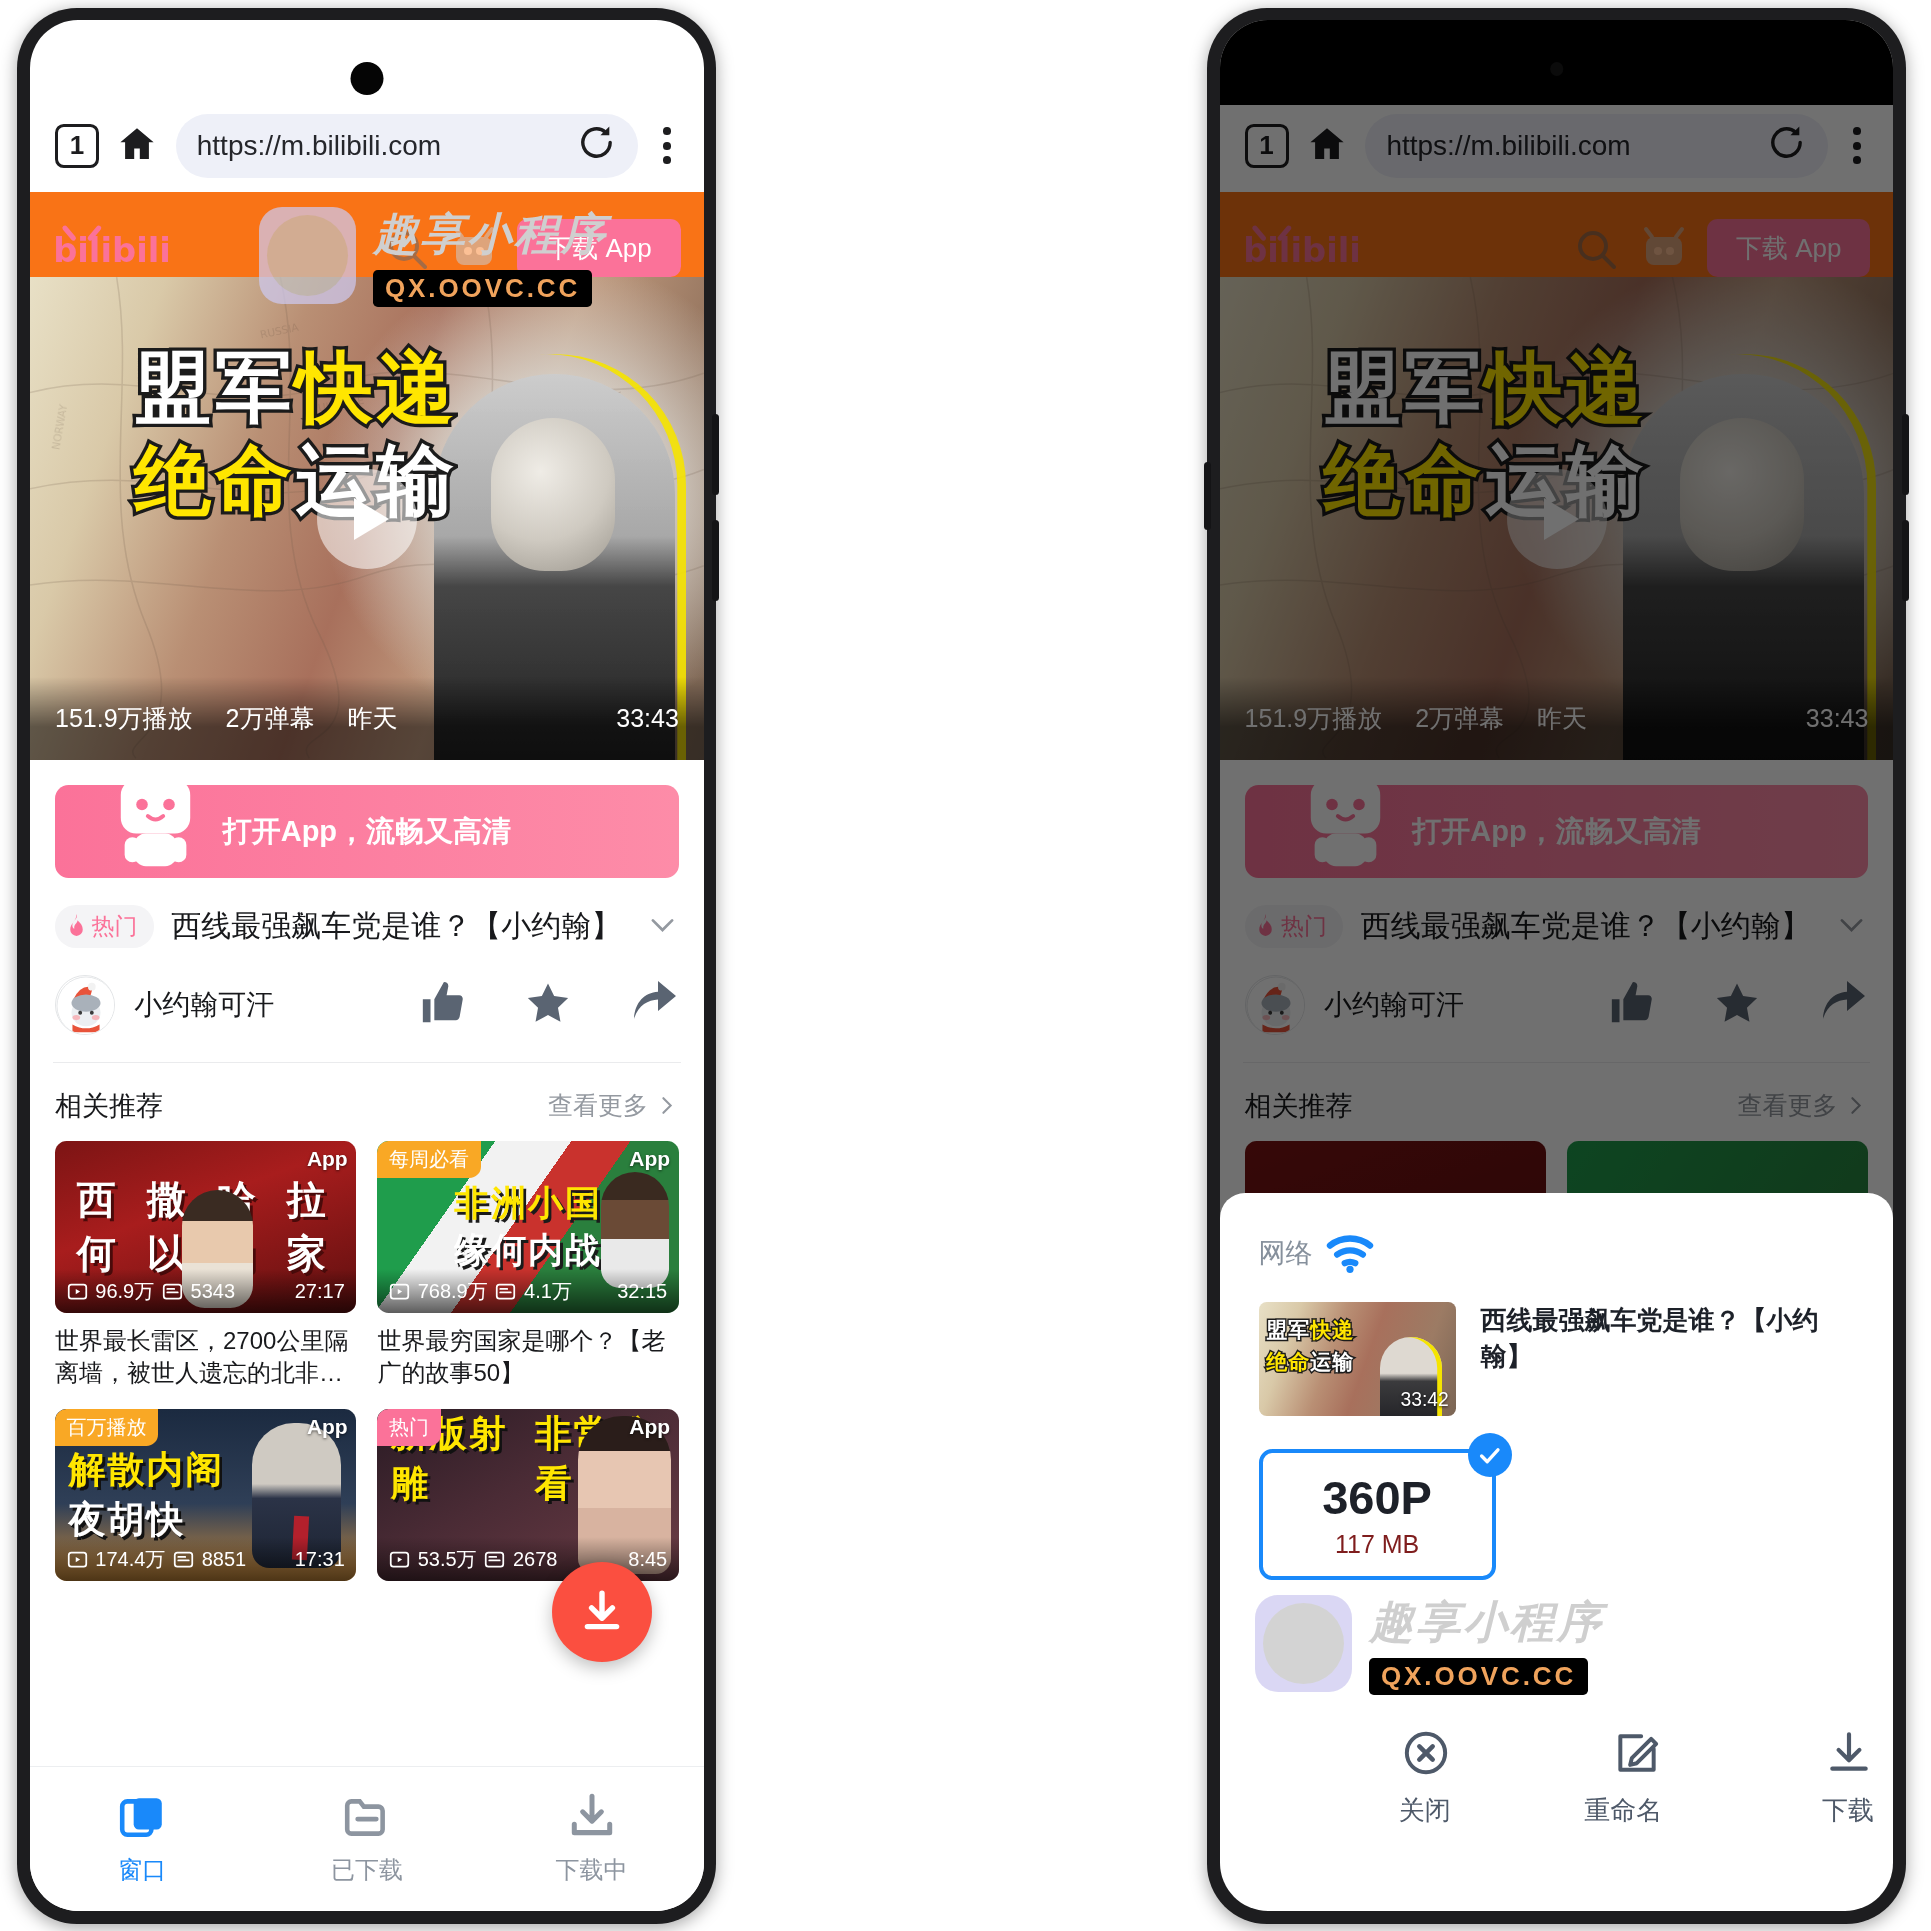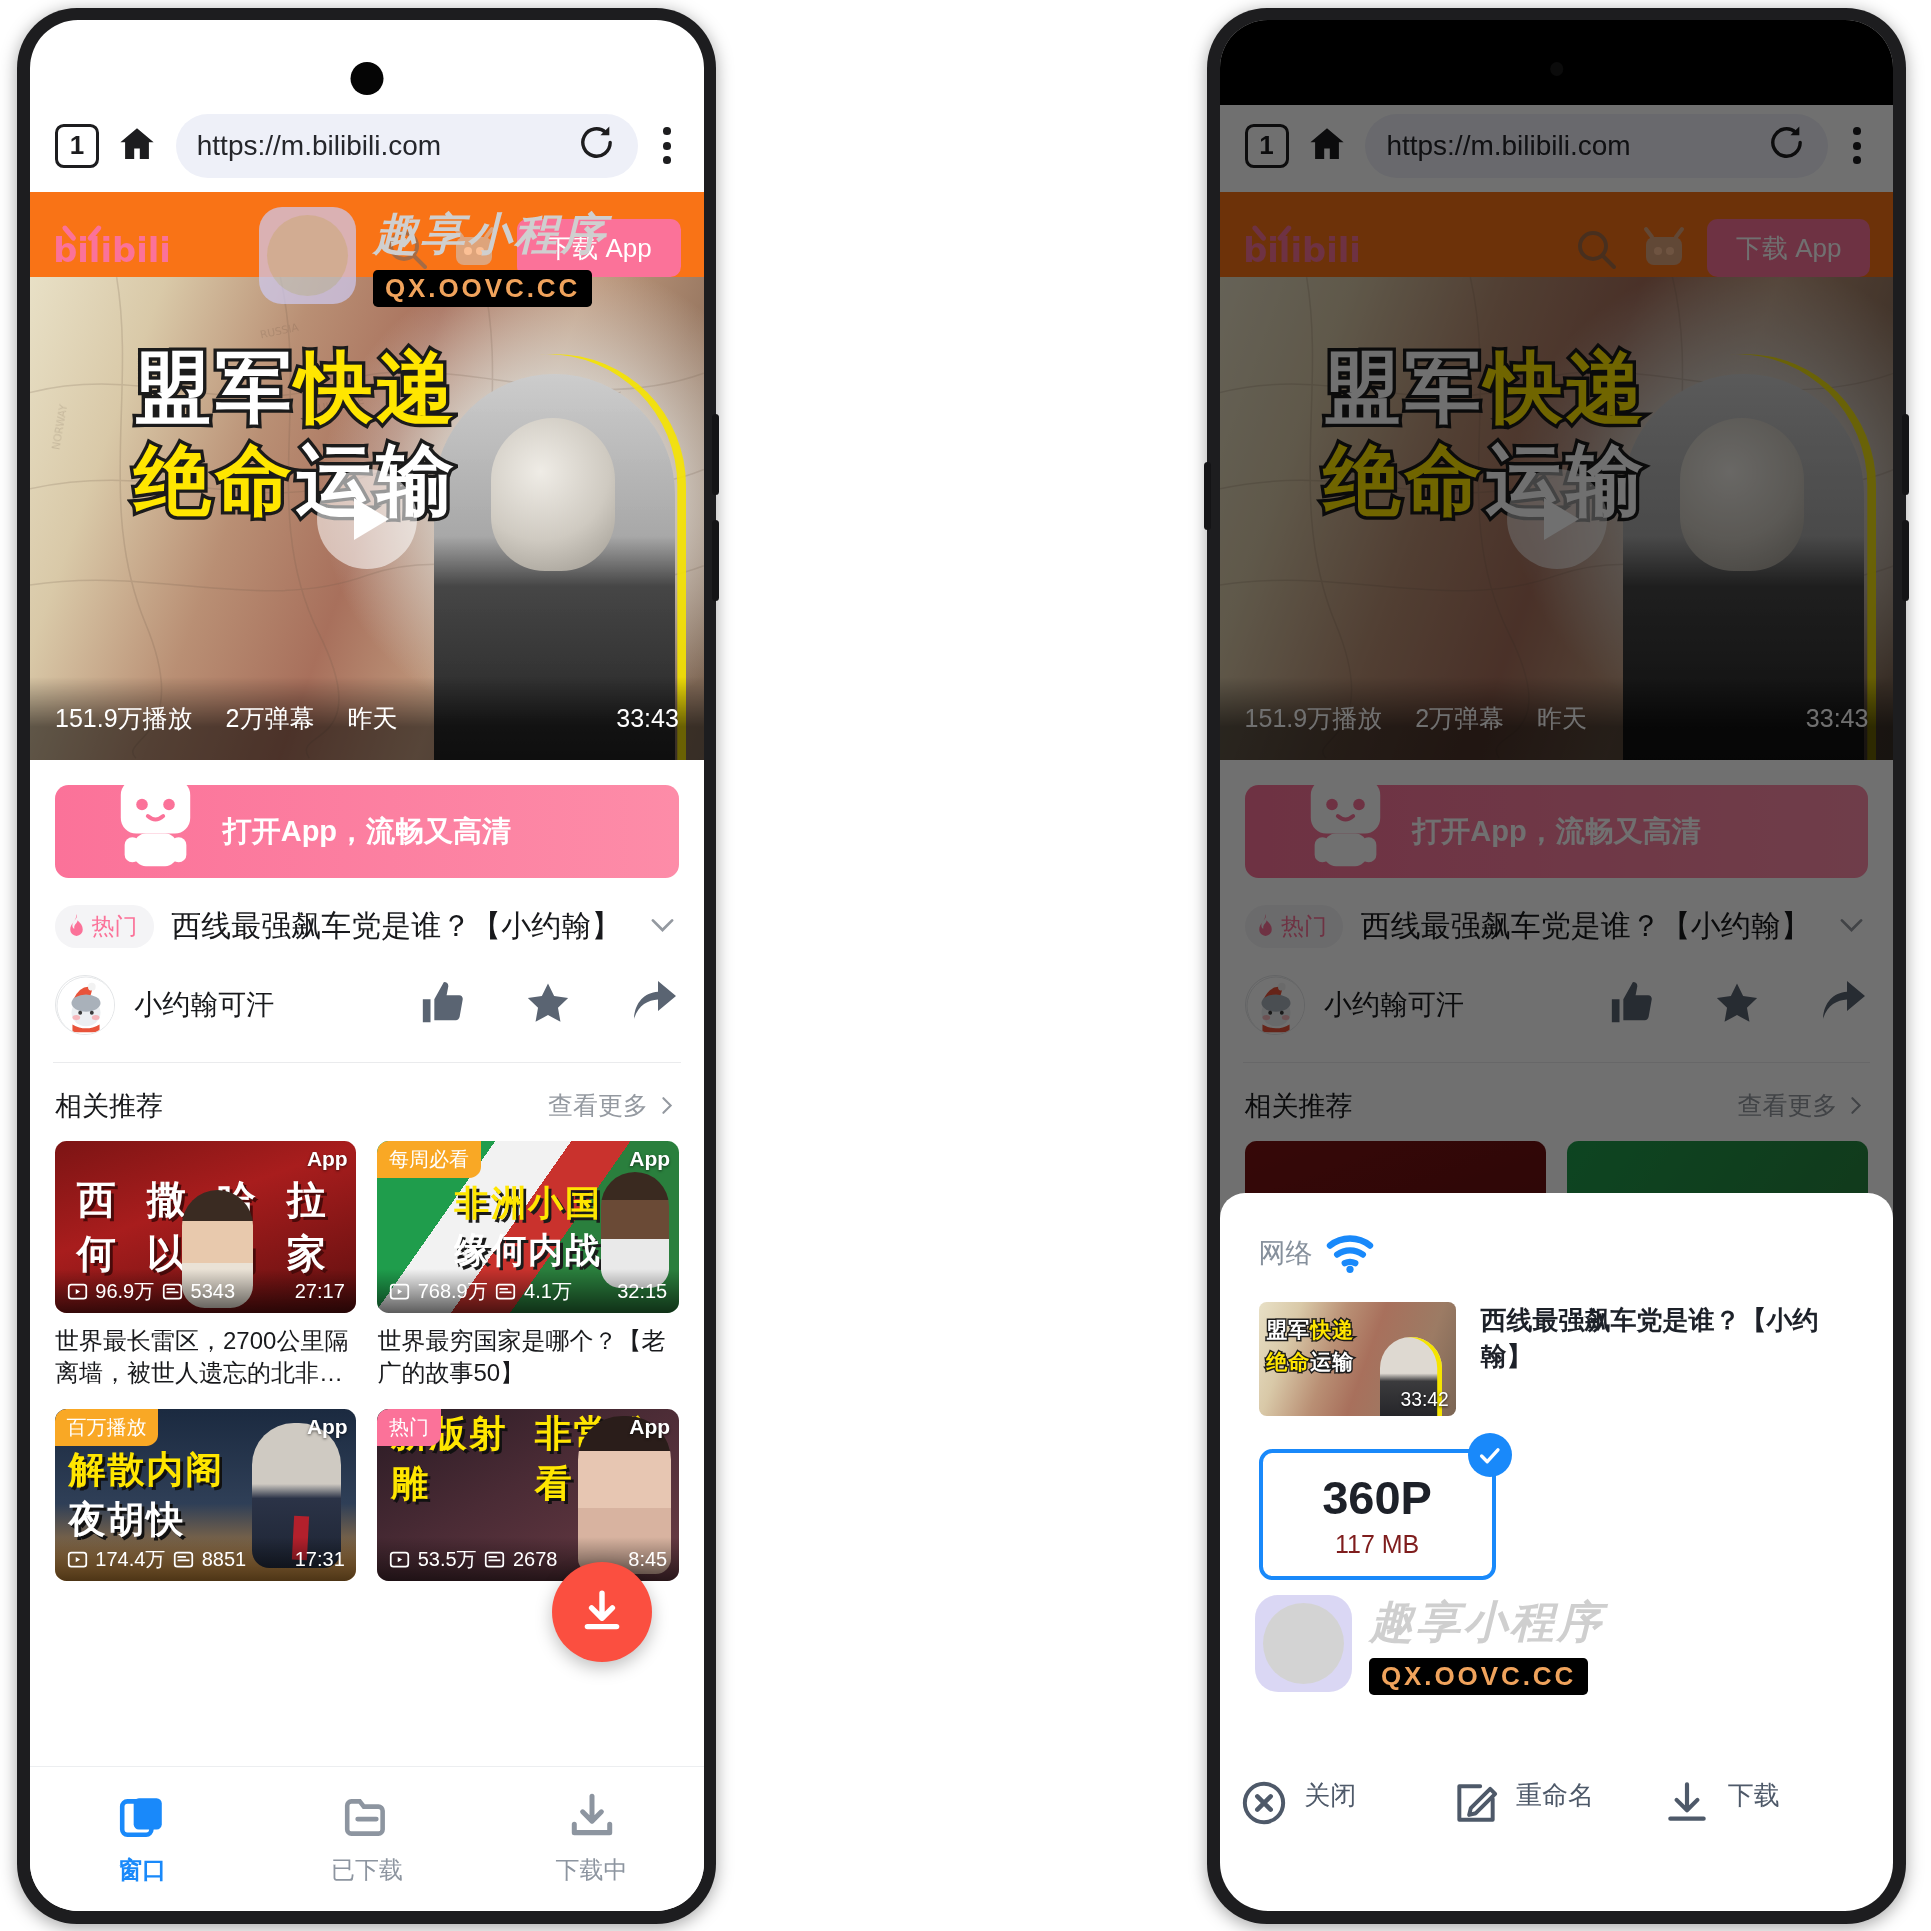--- a/index.html
+++ b/index.html
@@ -205,21 +205,21 @@
     box-shadow: 0 5.8px 17.4px rgba(0,0,0,.25); z-index: 20;
   }
 
   
   .bottomnav {
     position:absolute; left:0; right:0; bottom:0; height: 145px; background:#fff;
     display:flex; border-top: 1px solid #eceef0; z-index: 22;
   }
   .nav-item { flex:1; display:flex; flex-direction:column; align-items:center; justify-content:center; gap:12.6px; }
   .nav-label { font-size: 24px; color:#8d95a0; }
-  .nav-item.active .nav-label { color:#1989fa;font-weight:bold; }
+  .nav-item.active .nav-label { color:#1989fa; }
 
   
   .dim-overlay {
     position:absolute; inset:0; background: rgba(0,0,0,.56); z-index: 30;
   }
   .sheet {
     position:absolute; left:0; right:0; bottom:0; height: 718px;
     background:#fff; border-radius: 25px 25px 48px 48px; z-index: 32;
     display:flex; flex-direction:column;
   }
@@ -241,21 +241,21 @@
   }
   .q-name { font-size: 47px; font-weight: 700; color:#1d2129; }
   .q-size { font-size: 25px; color:#7f1d1d; }
   .q-check {
     position:absolute; right: -20px; top: -20px; width: 44px; height: 44px; border-radius:50%;
     background:#1989fa; display:flex; align-items:center; justify-content:center;
   }
   .sheet-actions {
     margin-top:auto; display:flex; padding: 0 19.3px 83px;
   }
-  .sheet-act { flex:1; display:flex; align-items:flex-start; gap: 15.4px; }
+  .sheet-act { flex:1; display:flex; flex-direction:column; align-items:flex-end; gap: 15.4px; }
   .sheet-act-label { font-size: 26px; color:#4e5969; }
 
   
   .wm { position:absolute; z-index: 60; pointer-events:none; }
   .wm-icon {
     width: 97px; height: 97px; border-radius: 23px;
     background: #cdc9f0; display:flex; align-items:center; justify-content:center;
     opacity:.72;
   }
   .wm-icon .circ { width: 81px; height: 81px; border-radius:50%; background:#c3c3c3; position:relative; }

